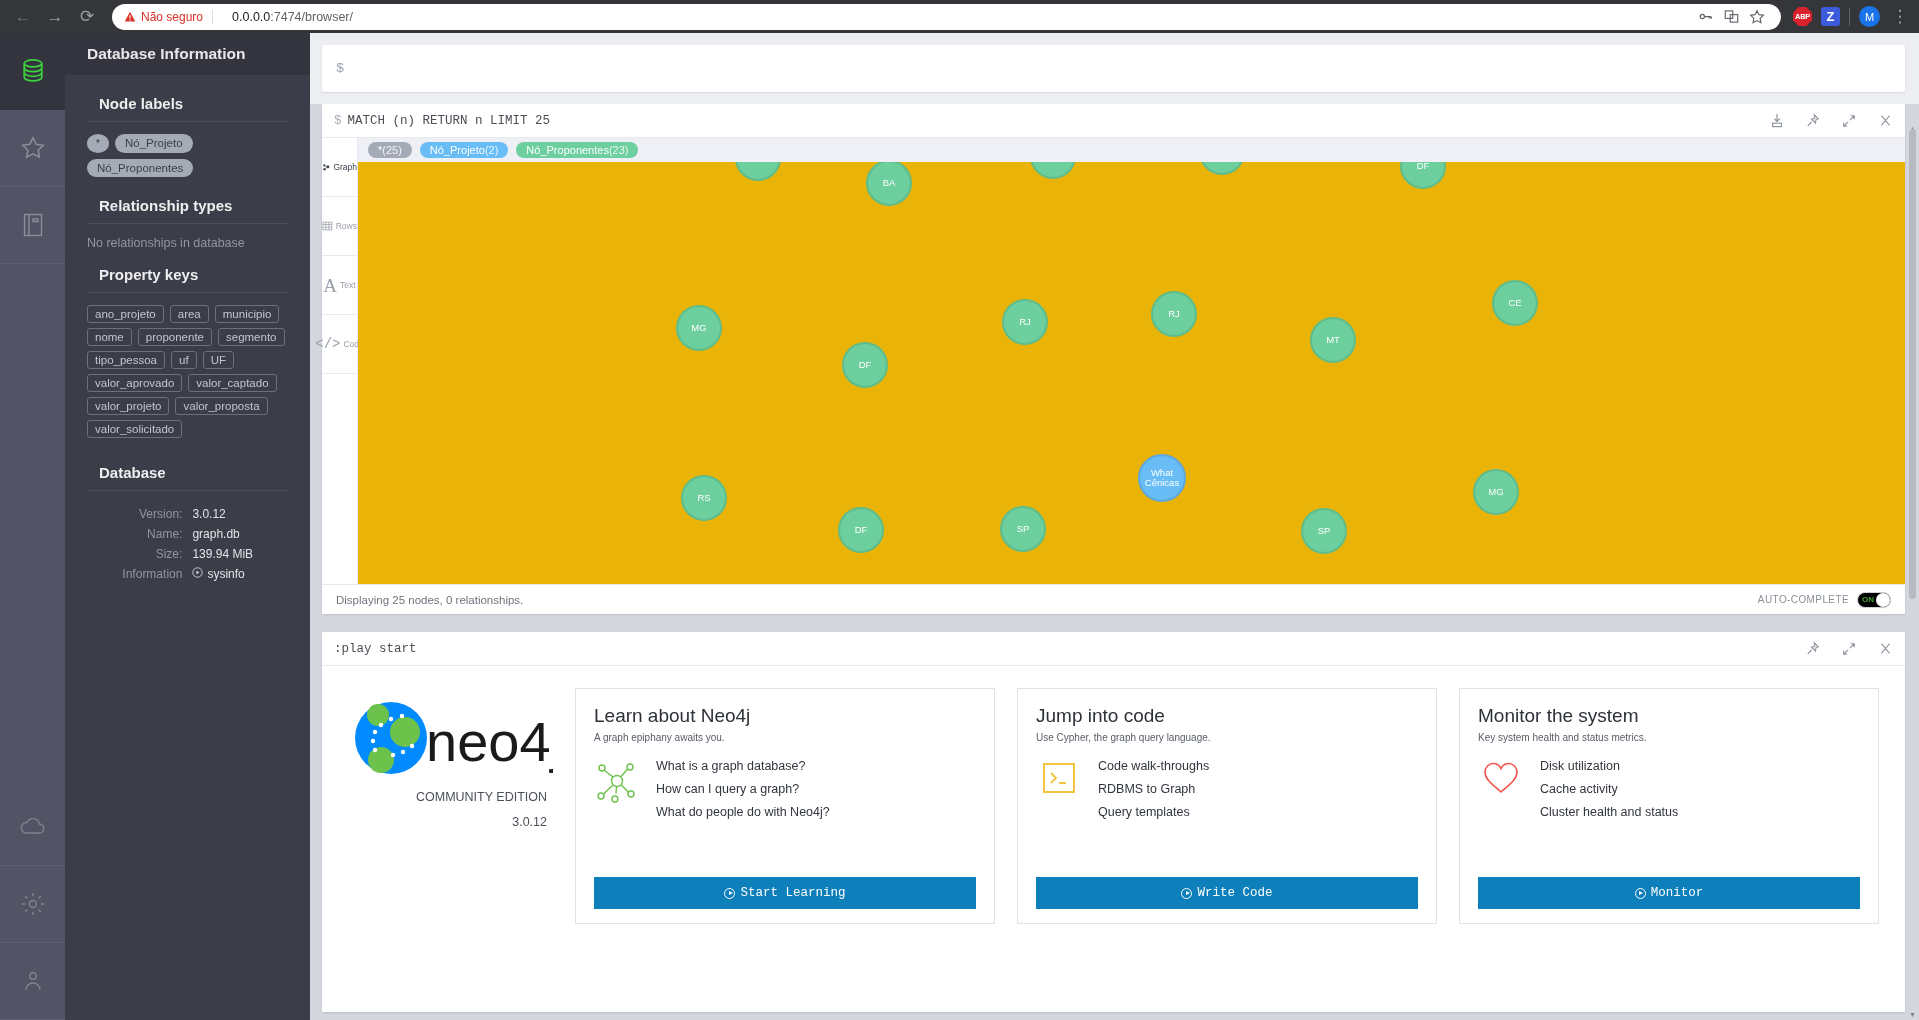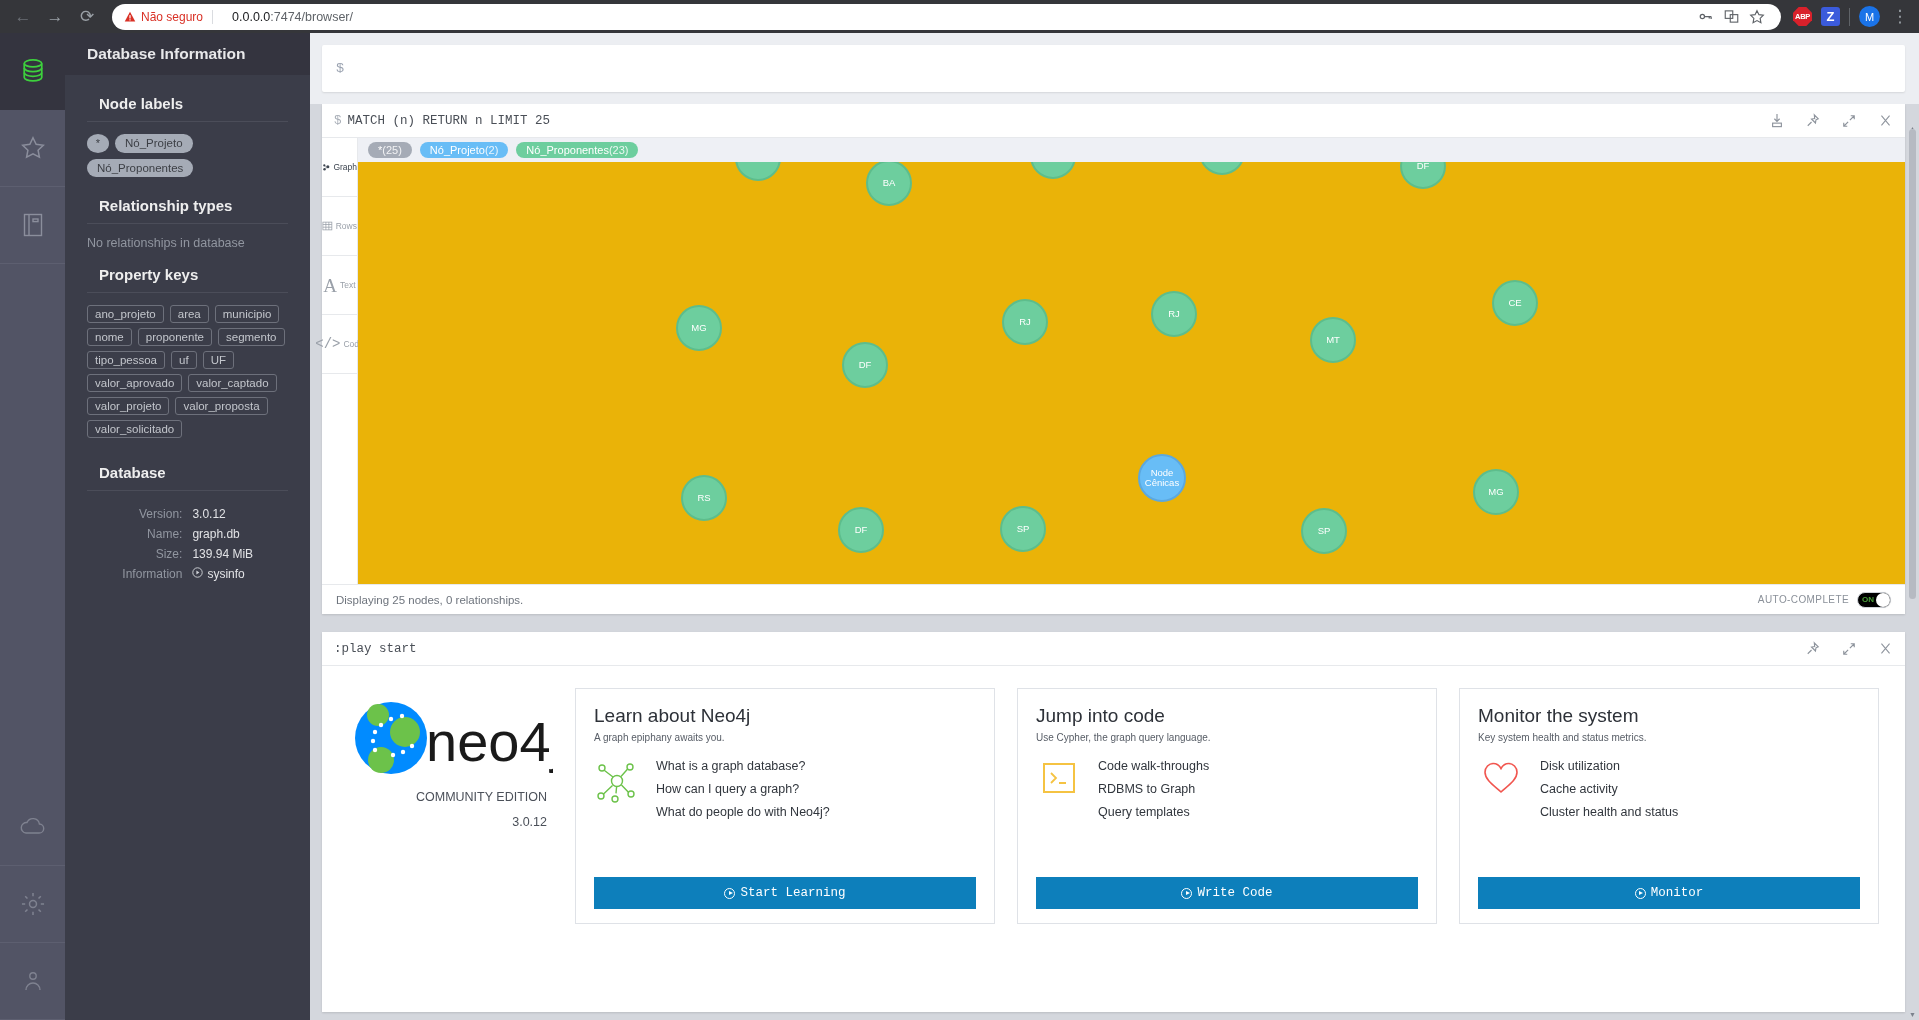--- a/index.html
+++ b/index.html
@@ -484,21 +484,21 @@
                 <div class="node green" style="left: 816px; top: 176px; width: 46px; height: 46px;">
                   <span>RJ</span>
                 </div>
                 <div class="node green" style="left: 975px; top: 202px; width: 46px; height: 46px;">
                   <span>MT</span>
                 </div>
                 <div class="node green" style="left: 507px; top: 227px; width: 46px; height: 46px;">
                   <span>DF</span>
                 </div>
                 <div class="node blue" style="left: 804px; top: 340px; width: 48px; height: 48px;">
-                  <span>Node Cênicas</span>
+                  <span>What Cênicas</span>
                 </div>
                 <div class="node green" style="left: 1138px; top: 354px; width: 46px; height: 46px;">
                   <span>MG</span>
                 </div>
                 <div class="node green" style="left: 346px; top: 360px; width: 46px; height: 46px;">
                   <span>RS</span>
                 </div>
                 <div class="node green" style="left: 503px; top: 392px; width: 46px; height: 46px;">
                   <span>DF</span>
                 </div>

